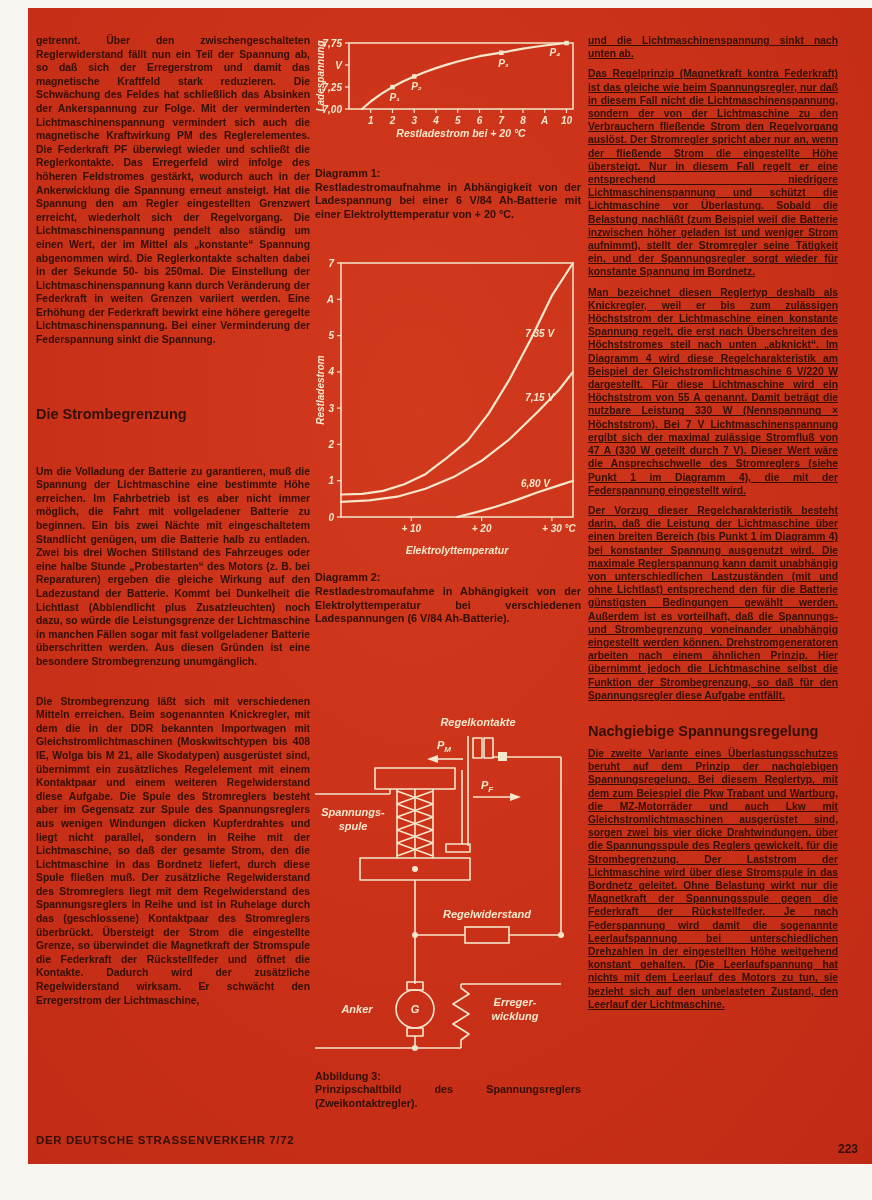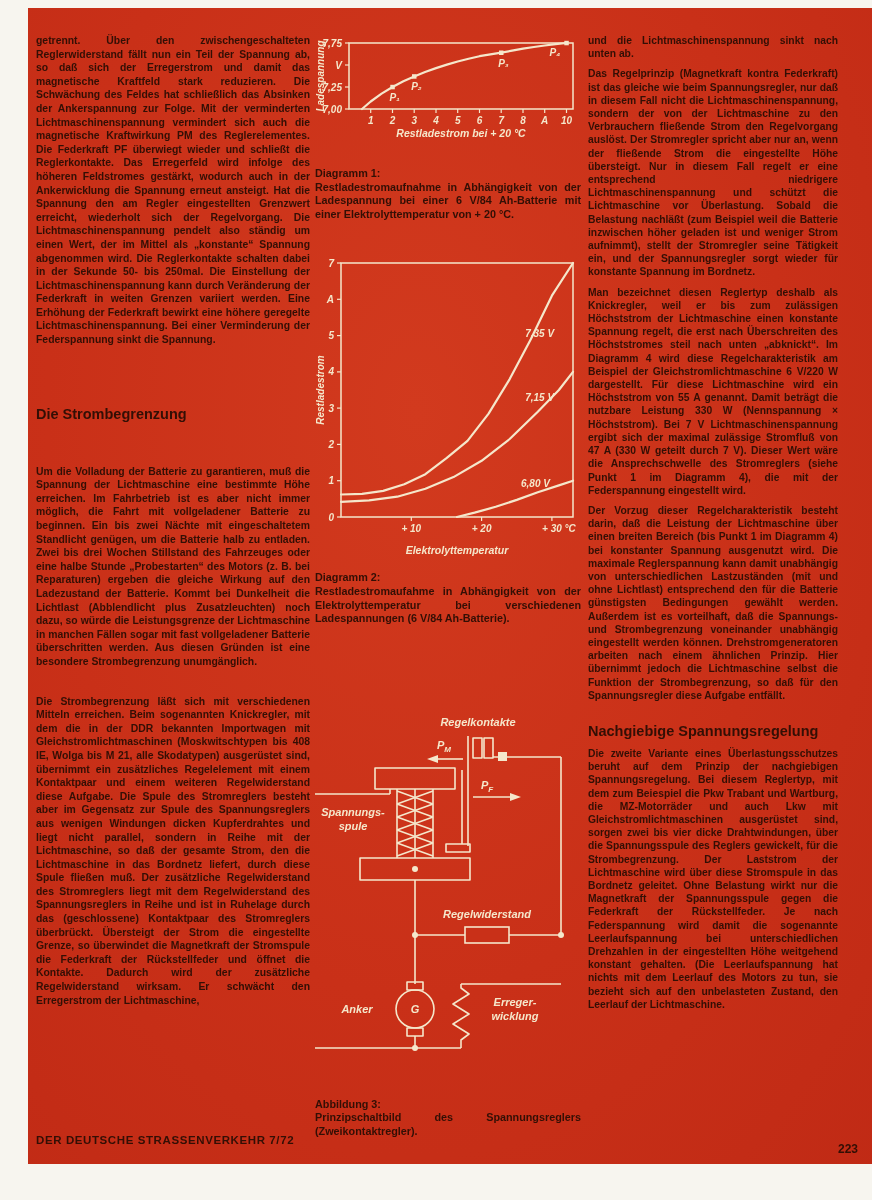--- a/index.html
+++ b/index.html
@@ -12,27 +12,27 @@
   body{background:#888;font-family:"Liberation Sans",sans-serif;}
   .page{position:relative;width:872px;height:1200px;background:var(--paper);margin:0 auto;overflow:hidden;}
   .red-area{position:absolute;left:28px;top:8px;width:864px;height:1156px;
     background:radial-gradient(ellipse at 45% 35%, #d23a1e 0%, var(--red) 55%, #c02a15 100%);}
   .col{position:absolute;top:0;}
   .col-left{left:8px;width:274px;padding-top:26px;}
   .col-mid{left:287px;width:266px;padding-top:30px;}
   .col-right{left:560px;width:250px;padding-top:26px;}
   .body-text{font-weight:700;font-size:10.4px;line-height:13.6px;color:var(--ink);
     text-align:justify;margin:0;}
-  .col-right .body-text{font-size:10.3px;line-height:13.2px;} .mt13{margin-top:7px;} .mt26{margin-top:26px;} .mt42{margin-top:42px;}
+  .col-right .body-text{font-size:10.3px;line-height:13.2px;text-decoration:underline;} .mt13{margin-top:7px;} .mt26{margin-top:26px;} .mt42{margin-top:42px;}
   .section-heading{font-weight:700;font-size:14.5px;line-height:18px;color:var(--ink);
     margin:0;margin-top:58px;margin-bottom:0;}
   .col-right .section-heading{margin-top:20px;}
   .caption{margin:0;color:var(--ink);font-weight:700;font-size:10.8px;line-height:13.6px;text-align:justify;}
   .caption .cap-line{display:block;}
-  .cap1{margin-top:27px;} .cap2{margin-top:14px;} .cap3{margin-top:30px;}
+  .cap1{margin-top:27px;} .cap2{margin-top:14px;} .cap3{margin-top:2px;}
   .chart{line-height:0;}
   .chart2{margin-top:36px;}
   .circuit{margin-top:70px;line-height:0;}
   .footer{position:absolute;left:8px;bottom:18px;font-weight:700;font-size:11.5px;
     letter-spacing:.6px;color:var(--ink);}
   .page-number{position:absolute;right:34px;bottom:8px;font-weight:700;font-size:12px;color:var(--ink);}
   
   .cframe{fill:none;stroke:var(--cream);stroke-width:1.5;}
   .cline{stroke:var(--cream);stroke-width:1.2;}
   .ctext{fill:var(--cream);font:italic 700 10px "Liberation Sans",sans-serif;}

